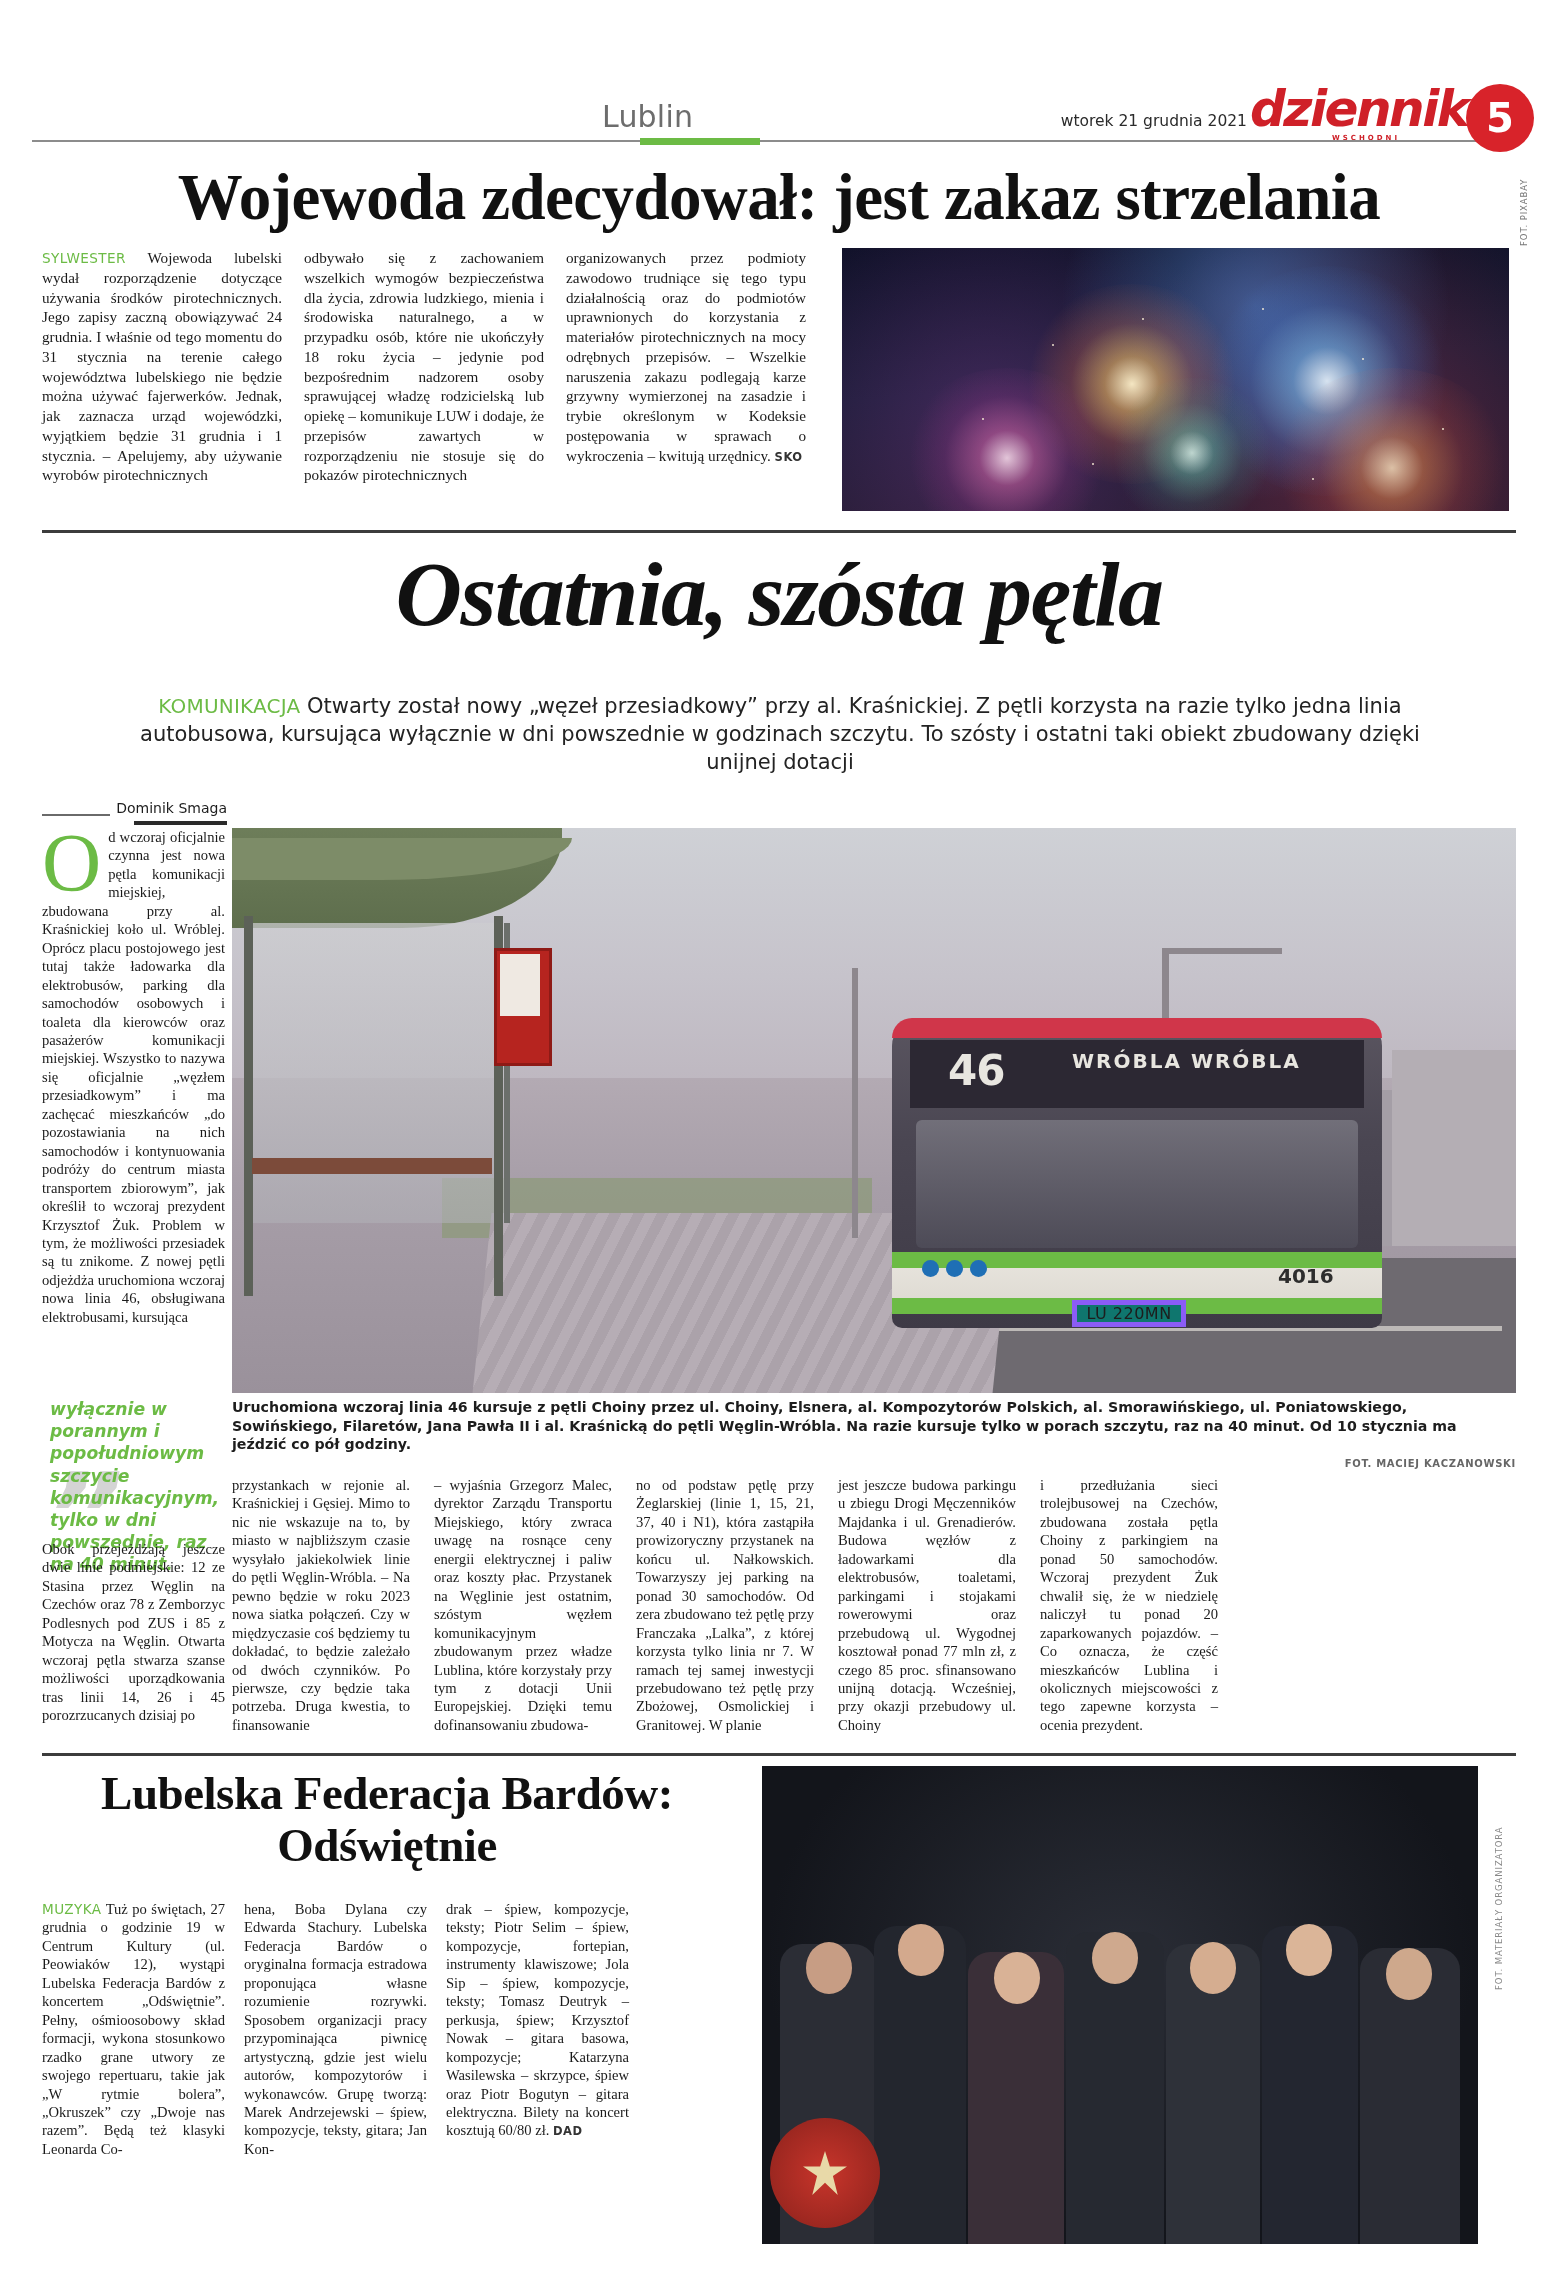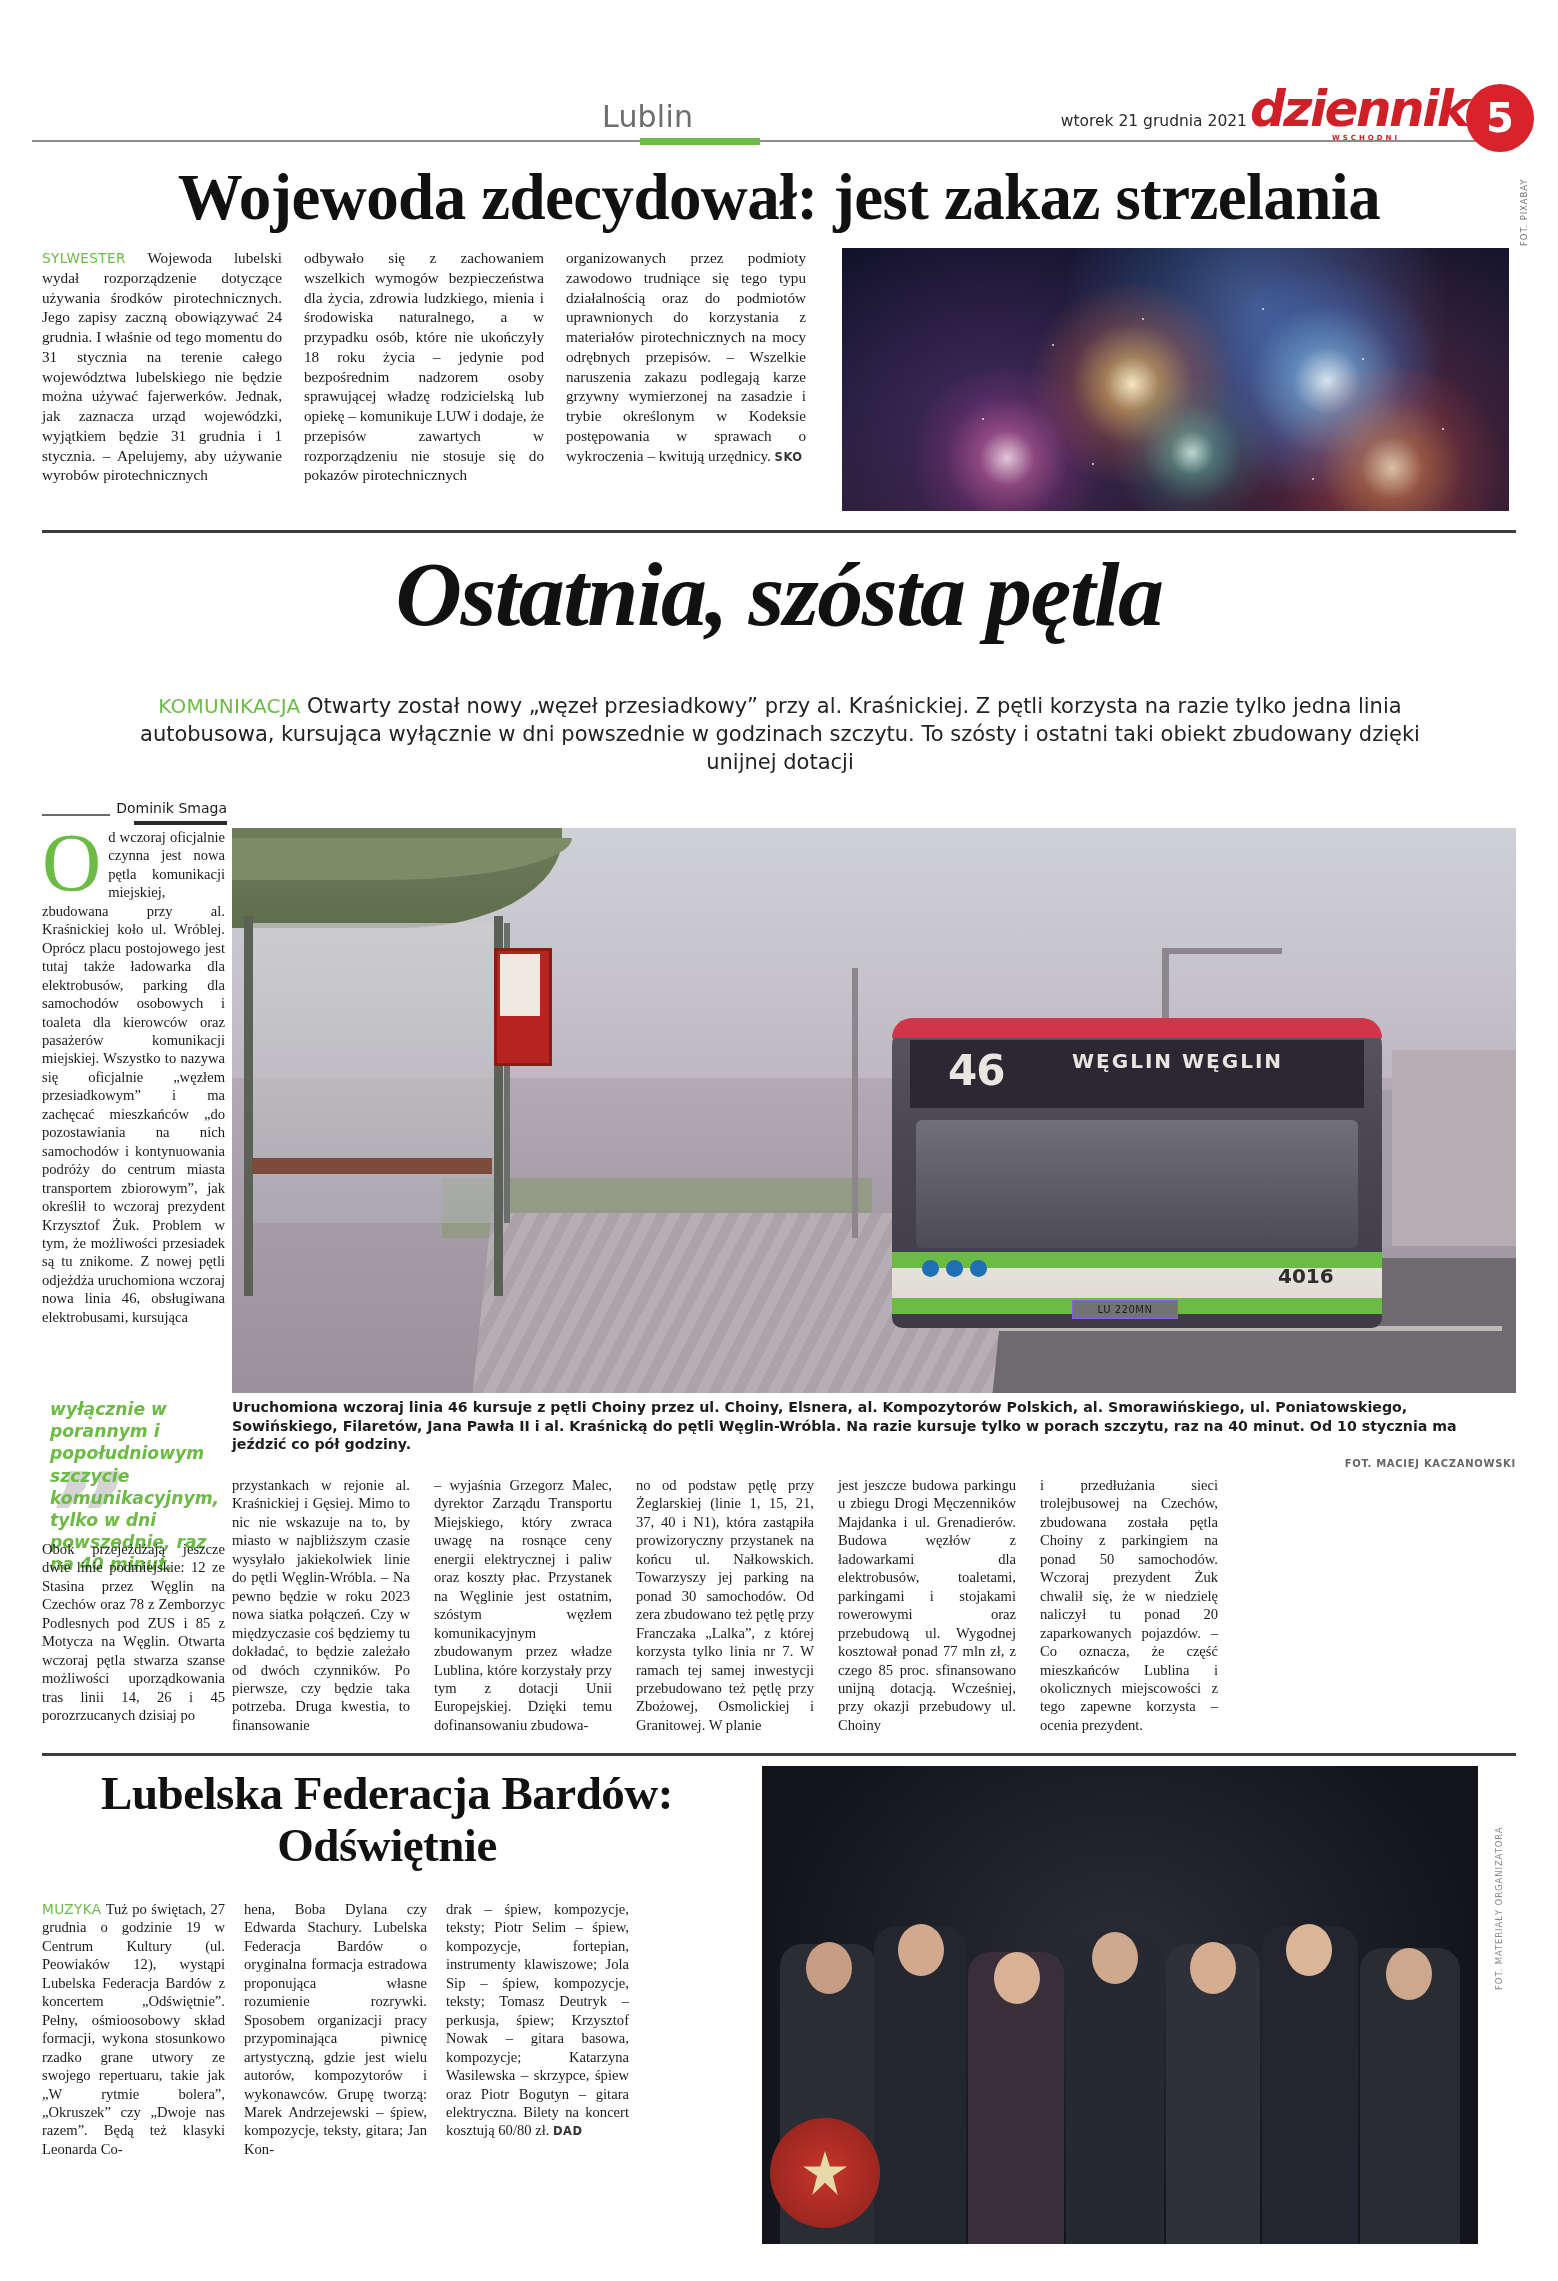--- a/index.html
+++ b/index.html
@@ -118,22 +118,22 @@
   .bus-where{position:absolute;left:840px;top:222px;font-family:"DejaVu Sans",sans-serif;font-weight:700;
      font-size:20px;color:#e8e6e0;letter-spacing:2px;line-height:1.18;}
   .bus-window{position:absolute;left:684px;top:292px;width:442px;height:128px;
      background:linear-gradient(180deg,rgba(120,118,128,.85),rgba(78,76,88,.9));border-radius:6px;}
   .bus-skirt{position:absolute;left:660px;top:424px;width:490px;height:62px;
      background:linear-gradient(180deg,#e9e6df 0%,#dcd8d0 100%);border-radius:0 0 8px 8px;}
   .bus-green{position:absolute;left:660px;top:424px;width:490px;height:16px;background:#6cbb45;}
   .bus-green2{position:absolute;left:660px;top:470px;width:490px;height:16px;background:#6cbb45;}
   .bus-fleet{position:absolute;left:1046px;top:436px;font-family:"DejaVu Sans",sans-serif;
      font-weight:700;font-size:20px;color:#2d2d2d;}
-  .bus-plate{position:absolute;left:840px;top:472px;width:104px;height:17px;background:#737373;
-     border:1px solid #8b5cf6;font-family:"DejaVu Sans",sans-serif;font-size:10px;color:#1d1d1d;
+  .bus-plate{position:absolute;left:840px;top:472px;width:104px;height:17px;background:#0f766e;
+     border:5px solid #8b5cf6;font-family:"DejaVu Sans",sans-serif;font-size:16px;color:#1d1d1d;
      display:flex;align-items:center;justify-content:center;letter-spacing:.5px;}
   .bus-icons{position:absolute;left:690px;top:432px;display:flex;gap:7px;align-items:center;}
   .bus-icons span{width:17px;height:17px;border-radius:50%;background:#1f6fb5;display:block;}
   .bldg{position:absolute;background:#a9a2a8;}
   .tree{position:absolute;background:#6e6257;}
   .pole{position:absolute;background:#8d878d;}
 
   .caption-box{position:absolute;left:232px;top:1398px;width:1284px;font-weight:bold;}
   .caption{font-family:"DejaVu Sans",sans-serif;font-size:14.2px;line-height:1.32;color:#1d1d1d;}
   .caption-credit{font-family:"DejaVu Sans",sans-serif;font-size:10px;color:#666;letter-spacing:.7px;
@@ -268,21 +268,21 @@
     <div class="shelter-post" style="left:12px"></div>
     <div class="shelter-post" style="left:262px"></div>
     <div class="shelter-bench"></div>
     <div class="shelter-board"></div>
     <div class="shelter-board-in"></div>
 
     <div class="bus"></div>
     <div class="bus-stripe"></div>
     <div class="bus-dest"></div>
     <div class="bus-num">46</div>
-    <div class="bus-where">WĘGLIN WĘGLIN</div>
+    <div class="bus-where">WRÓBLA WRÓBLA</div>
     <div class="bus-window"></div>
     <div class="bus-skirt"></div>
     <div class="bus-green"></div>
     <div class="bus-green2"></div>
     <div class="bus-icons">
         <span></span>
         <span></span>
         <span></span>
       </div>
     <div class="bus-fleet">4016</div>

